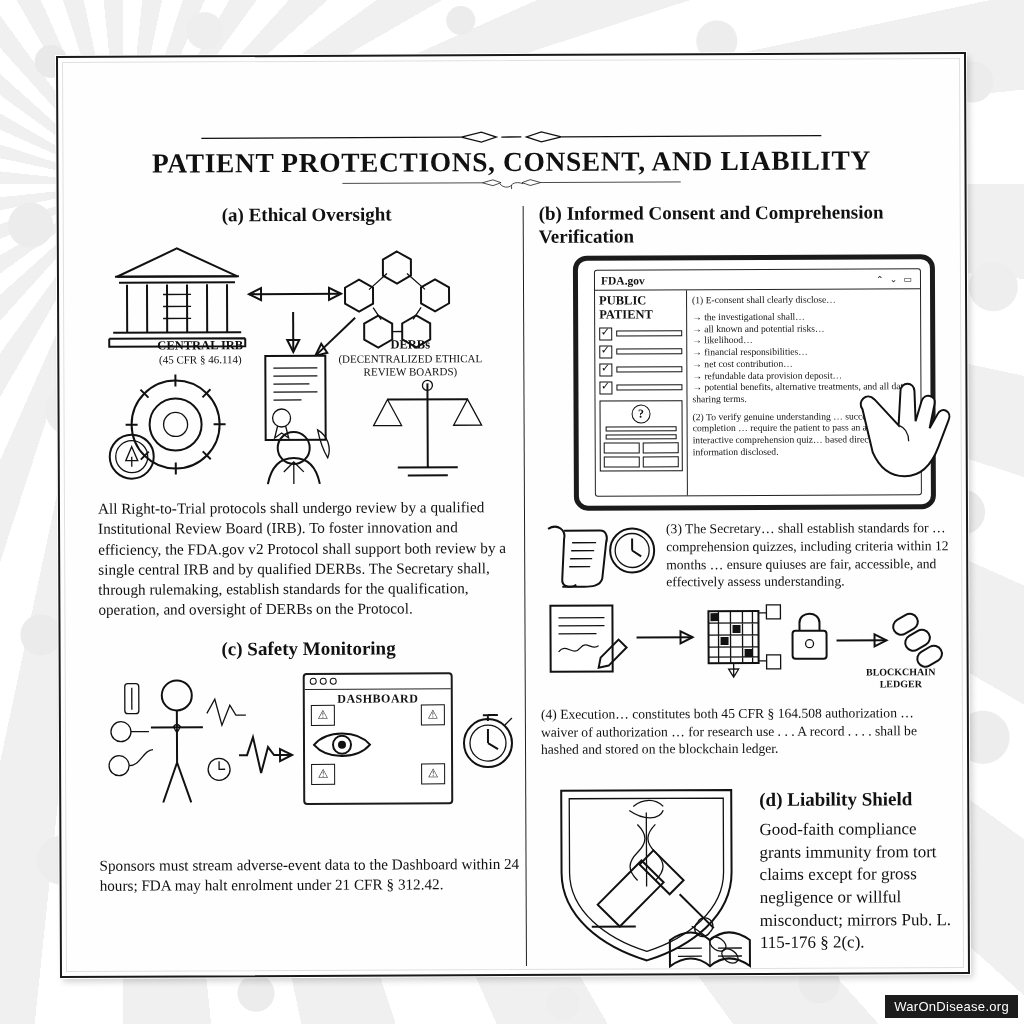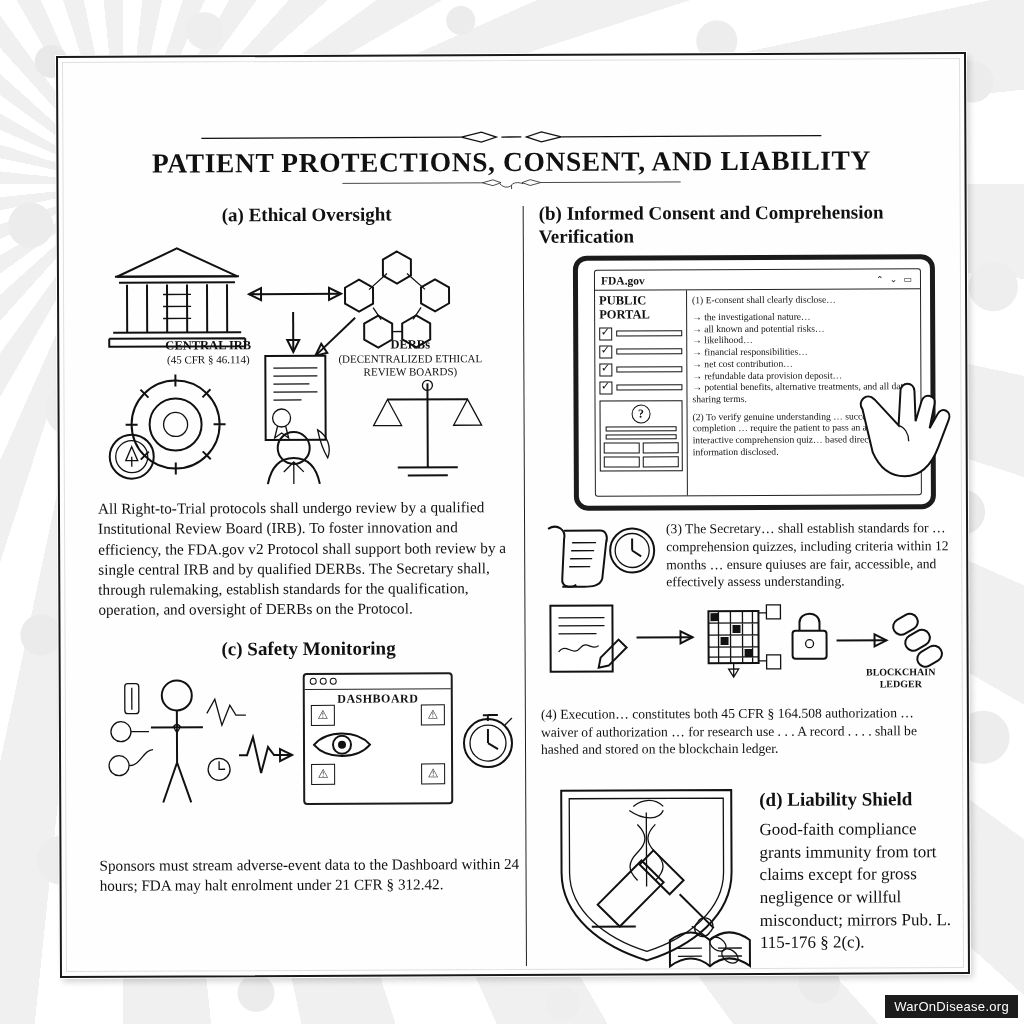--- a/index.html
+++ b/index.html
@@ -224,21 +224,21 @@
           </g>
 
           <g>
             <path class="ln" d="M330 150 v84 M300 234 h60 M310 242 h40"></path>
             <path class="ln" d="M290 166 H370"></path>
             <path class="ln-thin" d="M290 166 l-14 26 h28 Z M370 166 l-14 26 h28 Z"></path>
             <circle class="ln-thin" cx="330" cy="152" r="5"></circle>
           </g>
         </svg>
 
-        <div style="position:absolute;left:36px;top:104px;width:150px;" class="cap">
+        <div style="position:absolute;left:28px;top:104px;width:150px;" class="cap">
           <span>CENTRAL IRB</span>
           <span class="sub">(45 CFR § 46.114)</span>
         </div>
         <div style="position:absolute;left:238px;top:104px;width:150px;" class="cap">
           <span>DERBs</span>
           <span class="sub">(DECENTRALIZED ETHICAL REVIEW BOARDS)</span>
         </div>
       </div>
 
       <p class="body-txt" style="margin-top:14px;">All Right-to-Trial protocols shall undergo review by a qualified Institutional Review Board (IRB). To foster innovation and efficiency, the FDA.gov v2 Protocol shall support both review by a single central IRB and by qualified DERBs. The Secretary shall, through rulemaking, establish standards for the qualification, operation, and oversight of DERBs on the Protocol.</p>
@@ -306,21 +306,21 @@
       <h2 class="sec-head">(b) Informed Consent and Comprehension Verification</h2>
 
       <div class="tablet">
         <div class="screen">
           <div class="url-bar">
             <span>FDA.gov</span>
             <span class="dots">⌃ ⌄ ▭</span>
           </div>
           <div class="scr-body">
             <div class="scr-left">
-              <div class="pp">PUBLIC PORTAL</div>
+              <div class="pp">PUBLIC PATIENT</div>
               <div class="chk-row">
                   <span class="chk"></span>
                   <span class="bar"></span>
                 </div>
               <div class="chk-row">
                   <span class="chk"></span>
                   <span class="bar"></span>
                 </div>
               <div class="chk-row">
                   <span class="chk"></span>
@@ -339,21 +339,21 @@
                   <span class="qbtn"></span>
                 </div>
                 <div class="qbtns">
                   <span class="qbtn"></span>
                   <span class="qbtn"></span>
                 </div>
               </div>
             </div>
             <div class="scr-right">
               <p>(1) E-consent shall clearly disclose…</p>
-              <p style="margin:0">→ the investigational nature…</p>
+              <p style="margin:0">→ the investigational shall…</p>
               <p style="margin:0">→ all known and potential risks…</p>
               <p style="margin:0">→ likelihood…</p>
               <p style="margin:0">→ financial responsibilities…</p>
               <p style="margin:0">→ net cost contribution…</p>
               <p style="margin:0">→ refundable data provision deposit…</p>
               <p>→ potential benefits, alternative treatments, and all data-sharing terms.</p>
               <p style="margin-top:6px">(2) To verify genuine understanding … successful completion … require the patient to pass an automated, interactive comprehension quiz… based directly on the information disclosed.</p>
             </div>
           </div>
         </div>

